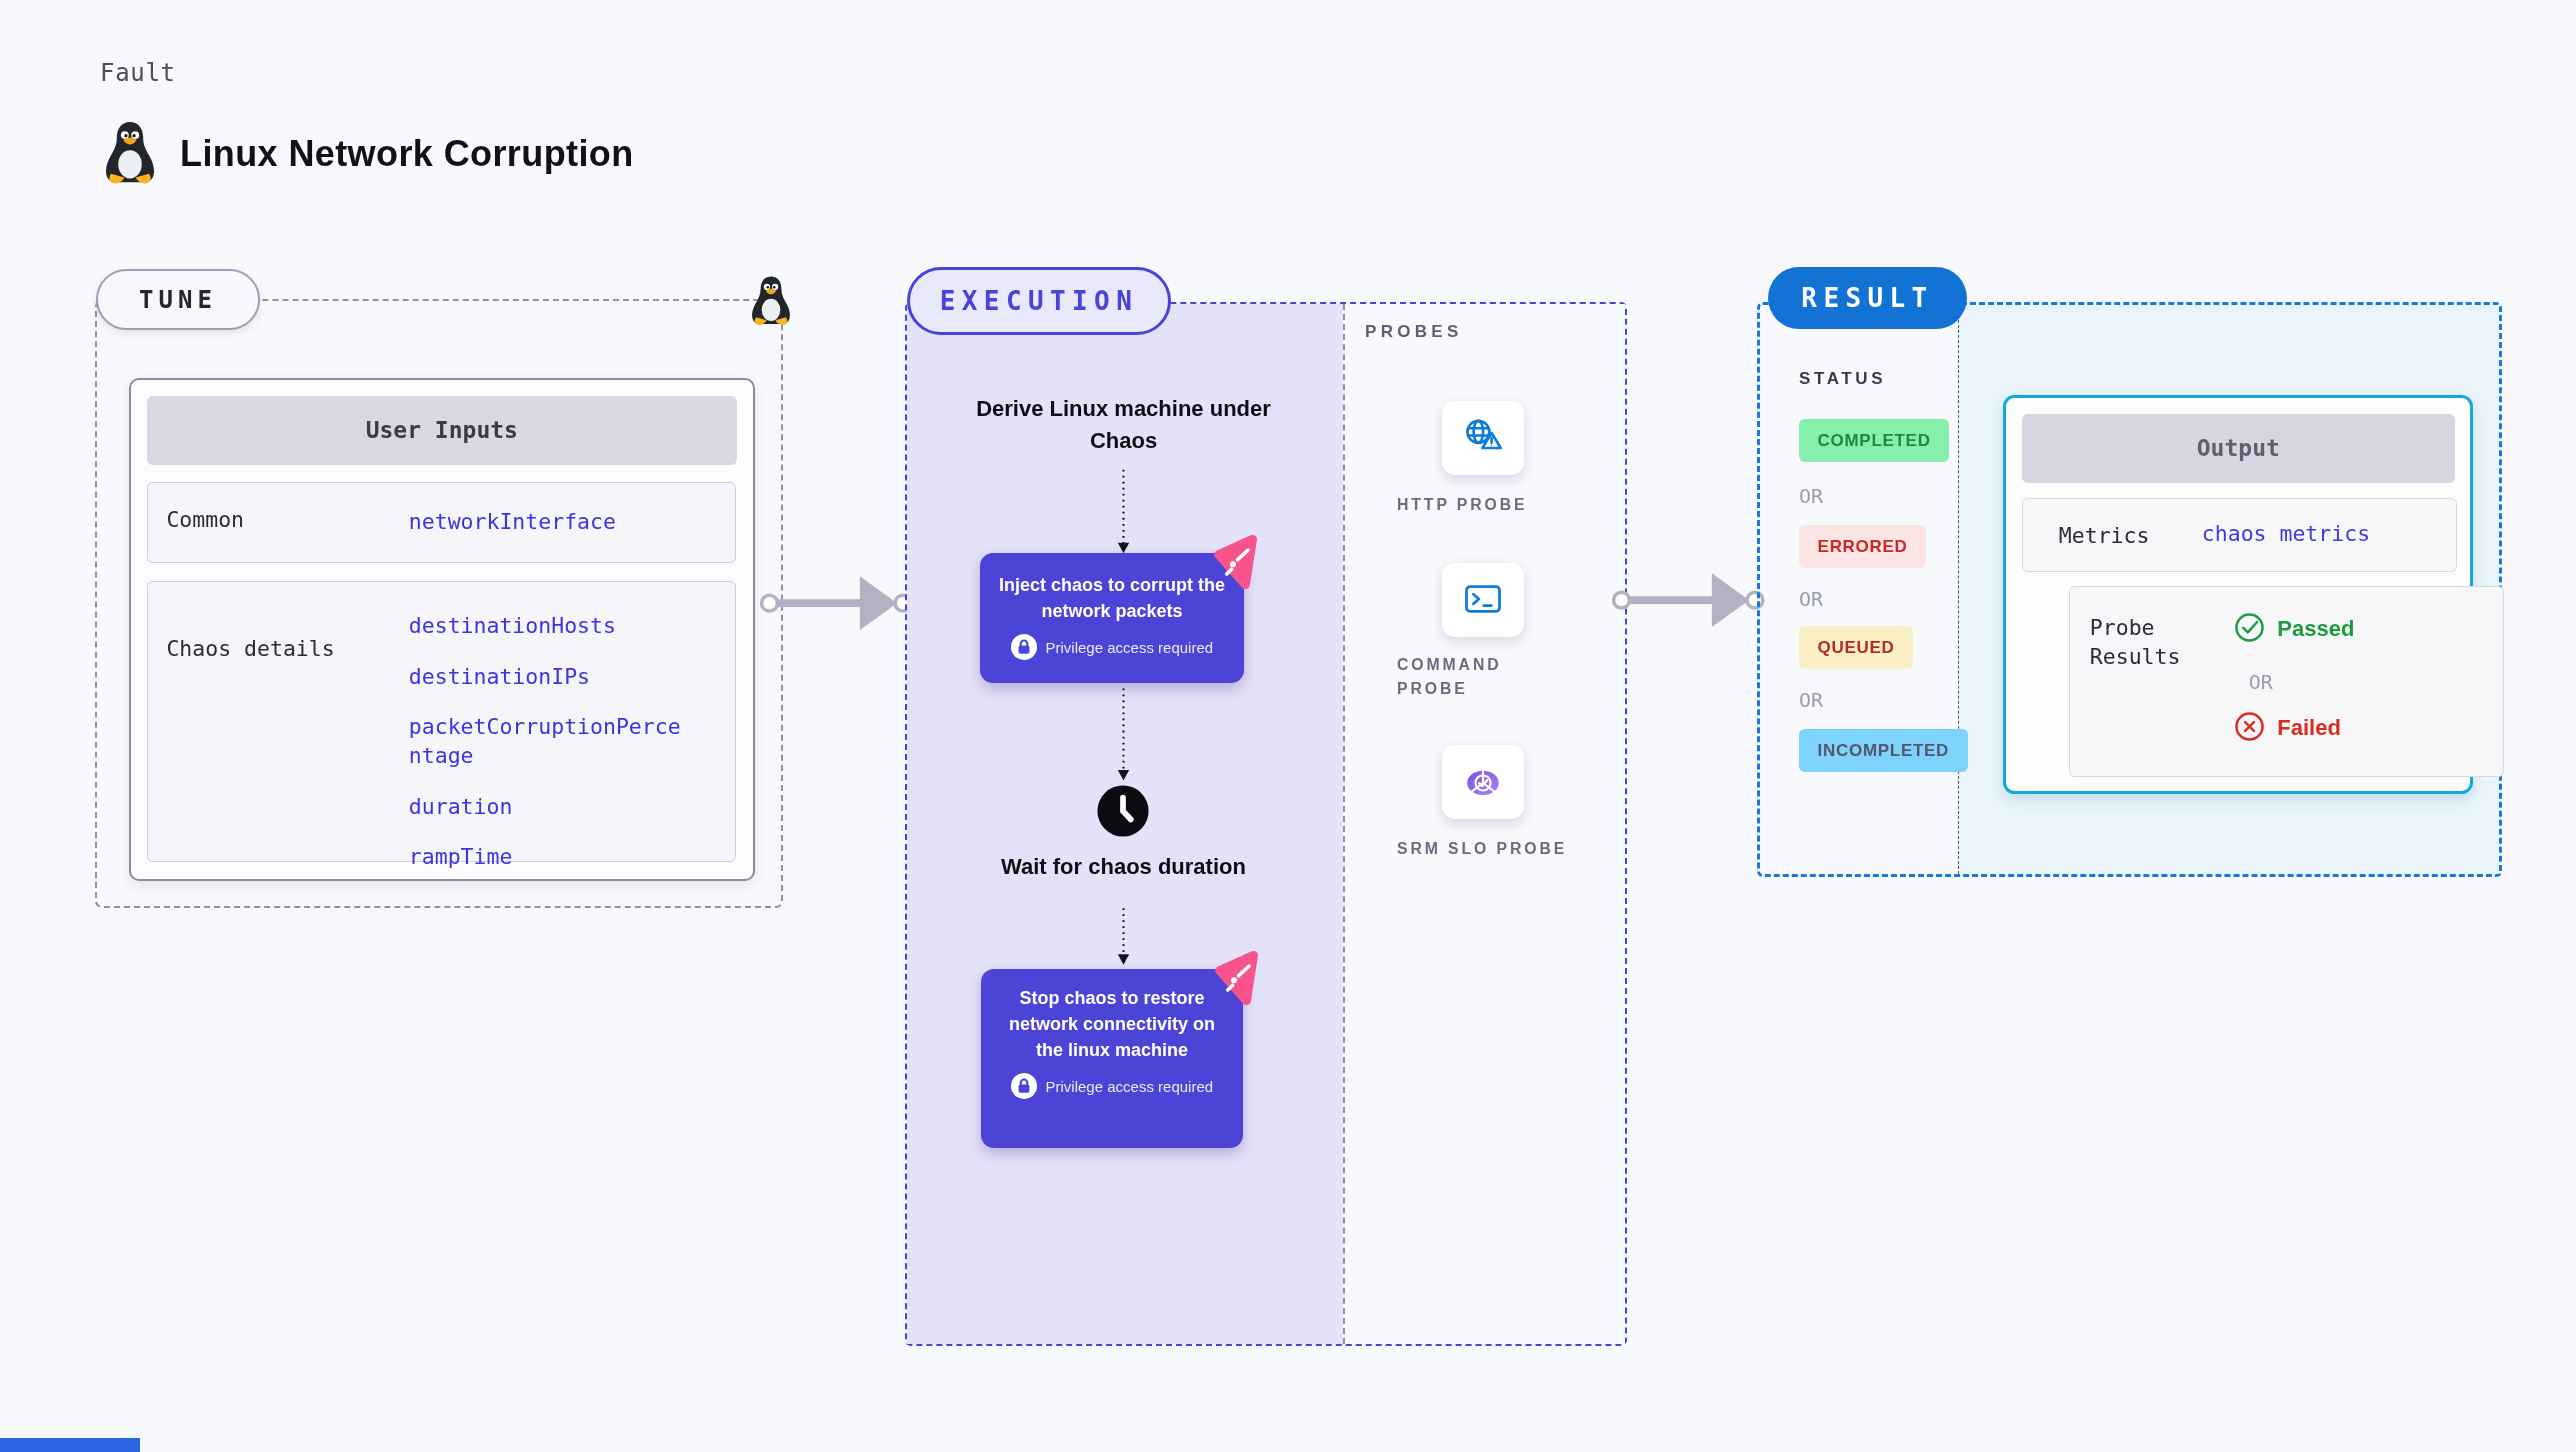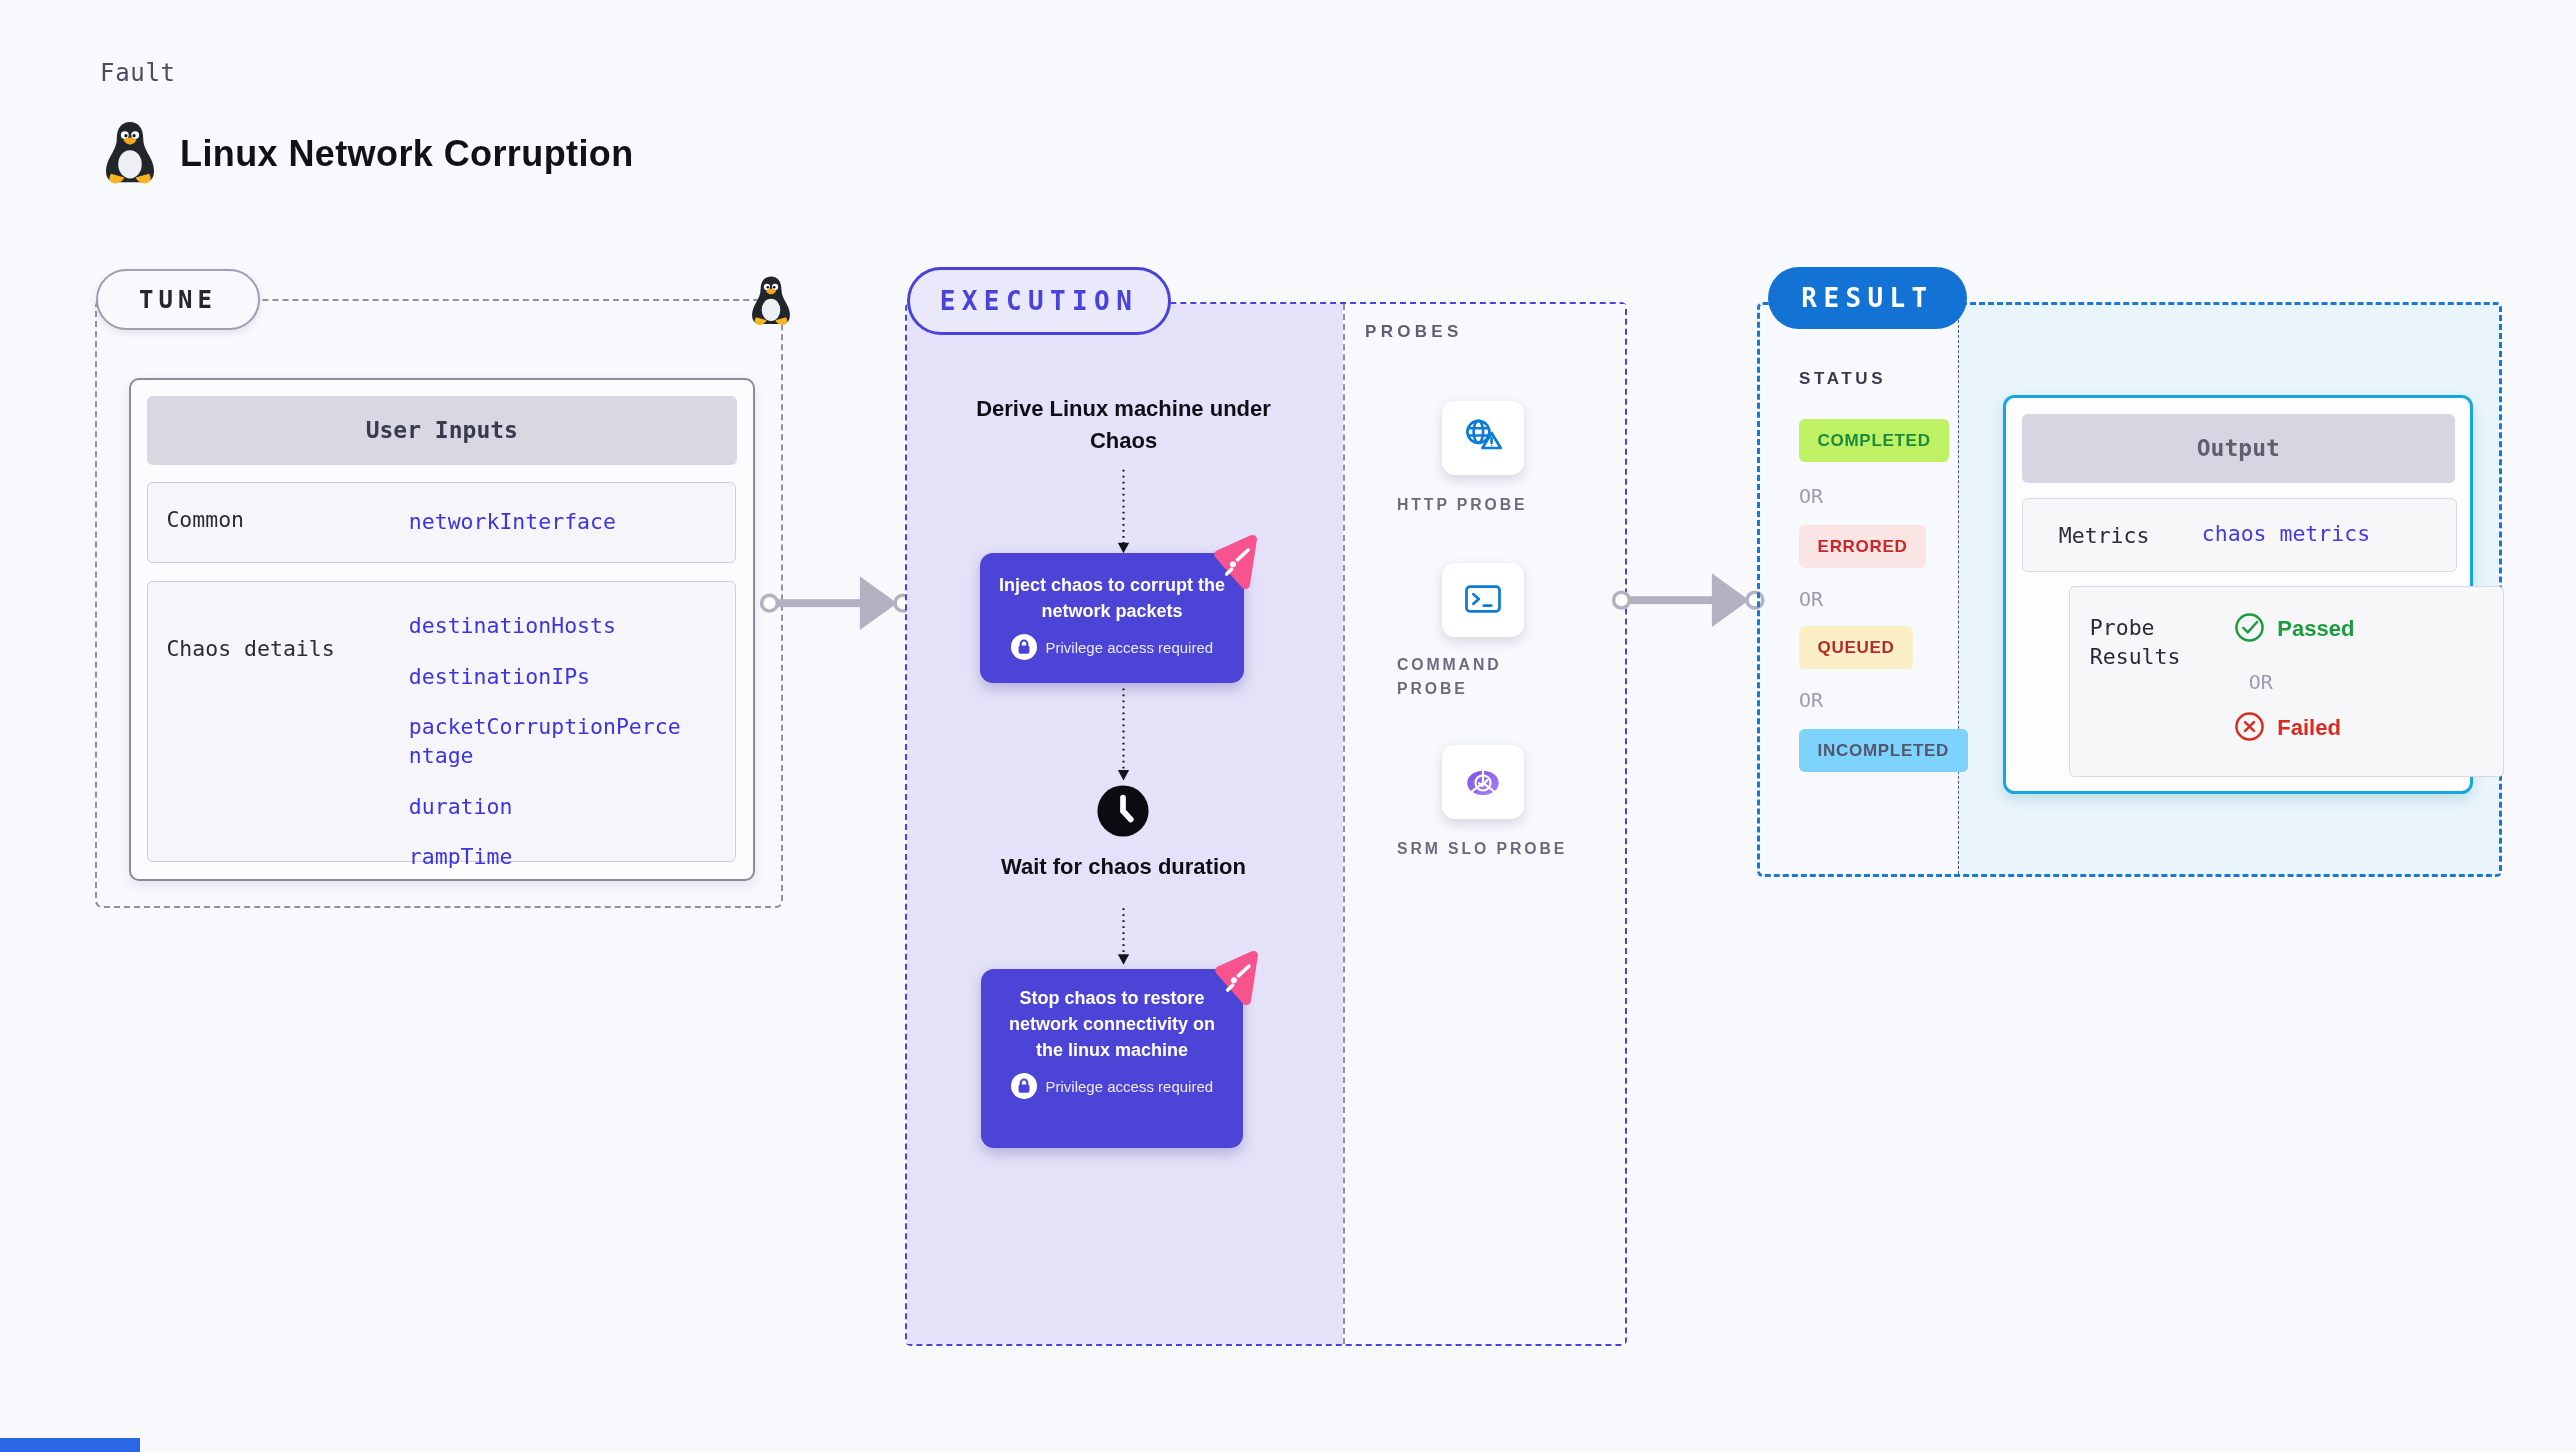--- a/index.html
+++ b/index.html
@@ -65,21 +65,21 @@
   .probe-label{position:absolute;left:1397px;width:172px;text-align:left;font-size:15.8px;font-weight:bold;
           color:#6b6b80;letter-spacing:2.9px;line-height:23.6px;}
 
   
   .result-box{left:1757px;top:302px;width:739px;height:569px;border:3.6px dashed #1779d9;border-radius:5.7px;}
   .result-blue{position:absolute;left:198px;top:0;right:0;bottom:0;background:#e9f5fb;
           border-left:1.4px dashed #4b5669;}
   .status-label{left:1799px;top:369px;font-size:17px;font-weight:bold;color:#39394e;letter-spacing:3.6px;}
   .badge{position:absolute;left:1799px;height:43px;display:inline-flex;align-items:center;
          padding:0 18.6px;border-radius:5.7px;font-size:17px;font-weight:bold;letter-spacing:0.7px;}
-  .badge-green{background:#bef264;color:#1d8a3c;}
+  .badge-green{background:#86efac;color:#1d8a3c;}
   .badge-red{background:#fae4e4;color:#cb2727;}
   .badge-yellow{background:#faefc5;color:#b72929;}
   .badge-gray{background:#7dd3fc;color:#55556e;}
   .or{position:absolute;left:1799px;font-size:20px;color:#9b9bb0;}
 
   .output-panel{left:2003px;top:395px;width:464px;height:393px;background:#fdfdfe;
           border:3.6px solid #14a8dc;border-radius:11.5px;box-shadow:0 5.7px 13px rgba(40,110,160,.18);}
   .output-header{position:absolute;left:15.8px;top:15.8px;width:433px;height:69px;background:#d6d5e1;
           border-radius:5.7px;display:flex;align-items:center;justify-content:center;
           font-size:23px;font-weight:600;color:#5f5f70;}

